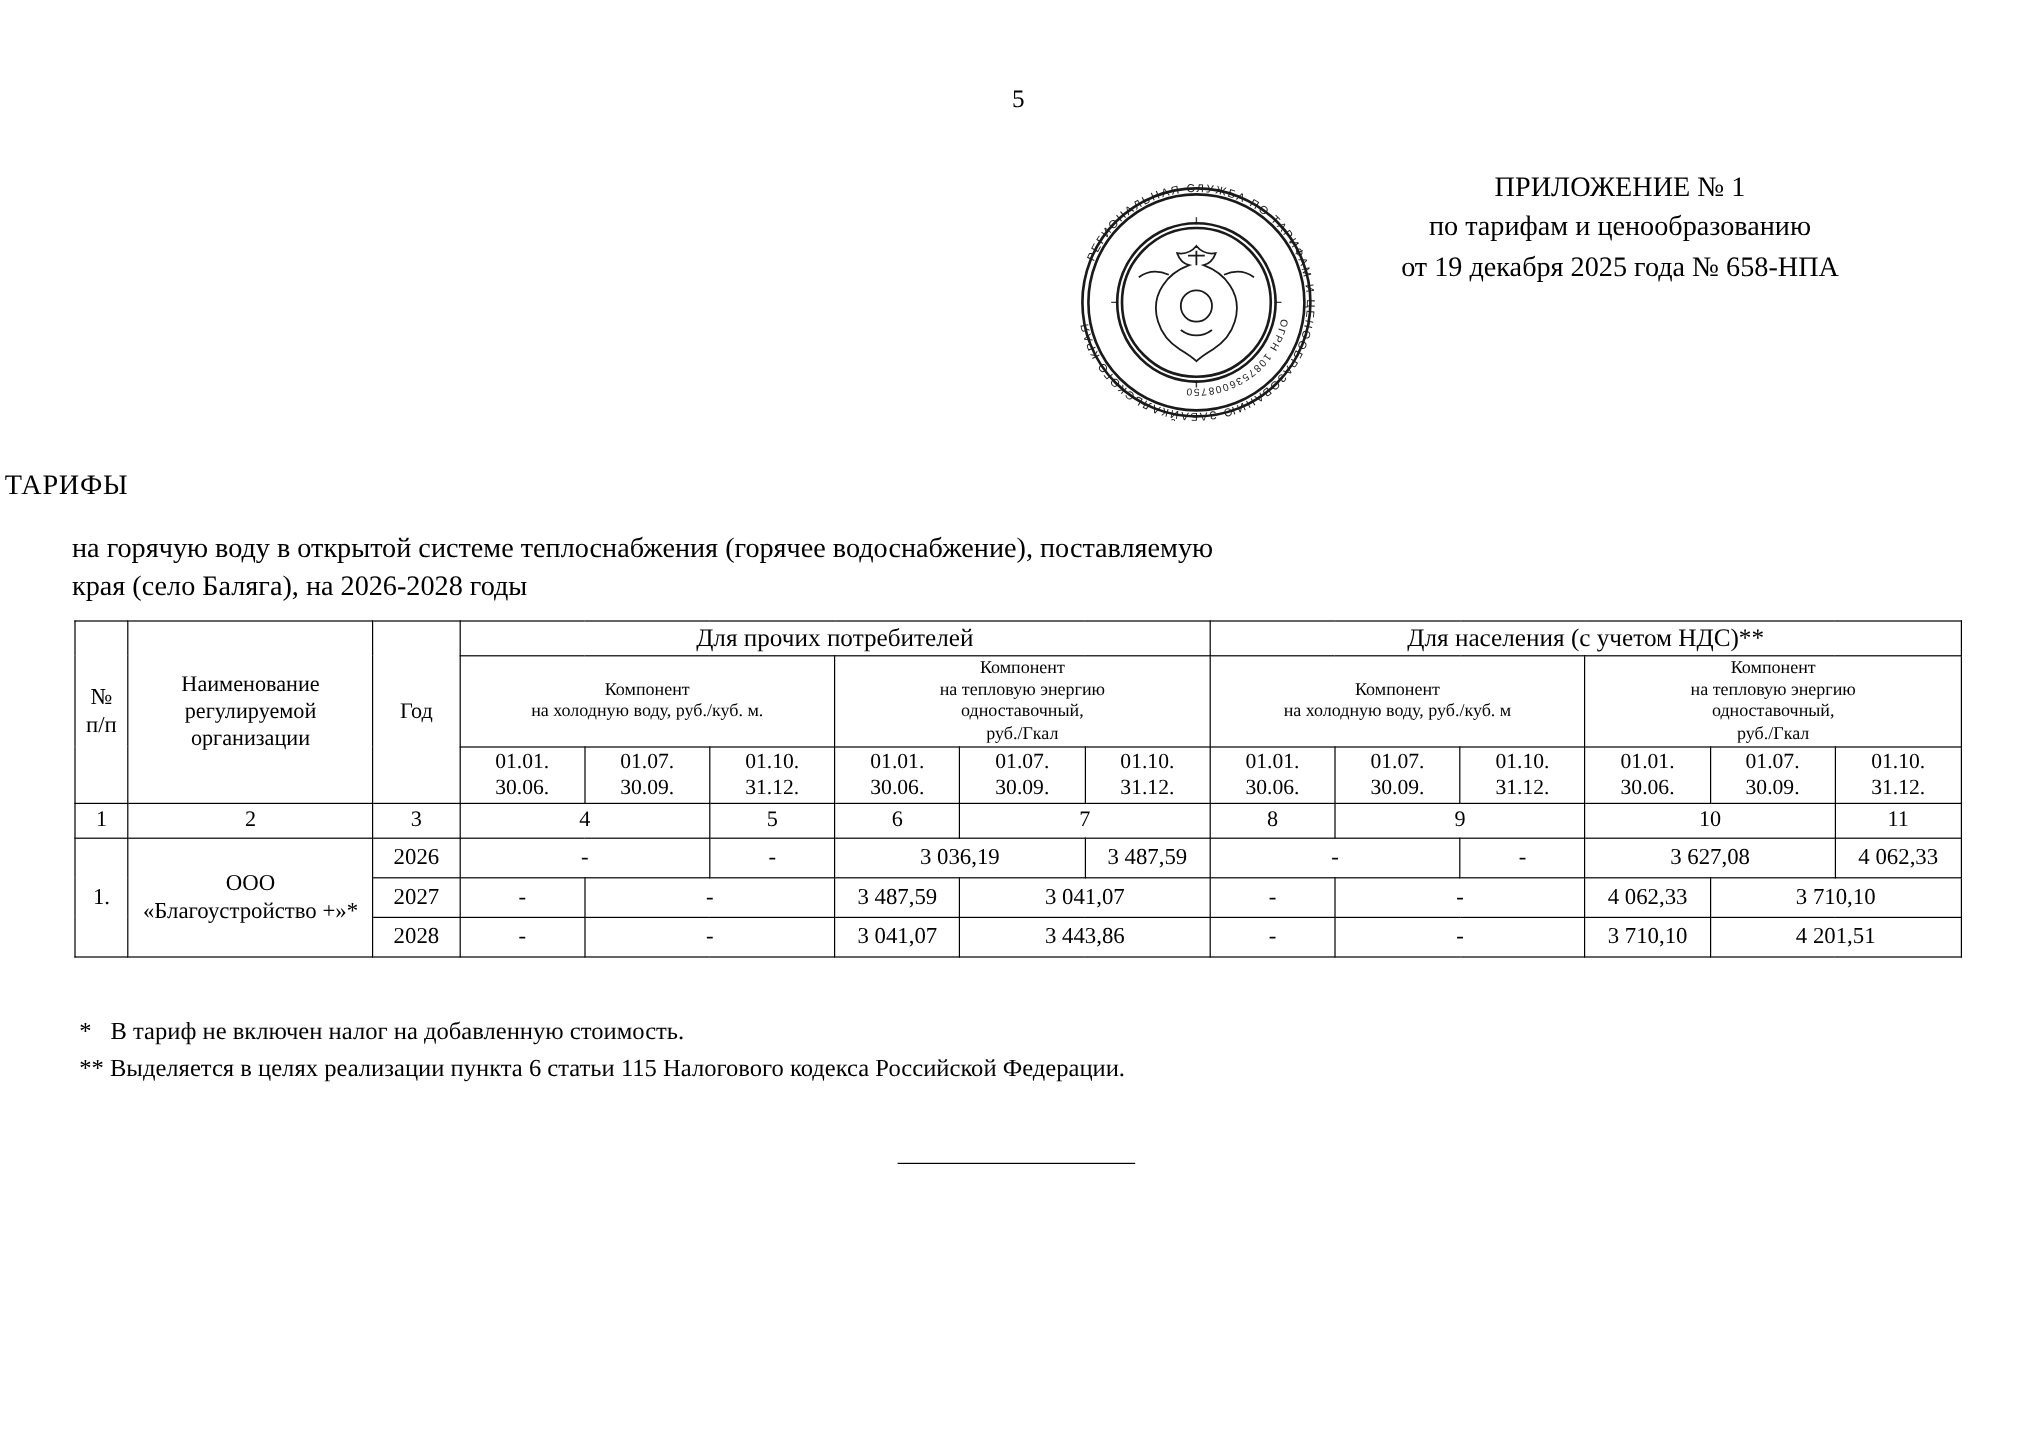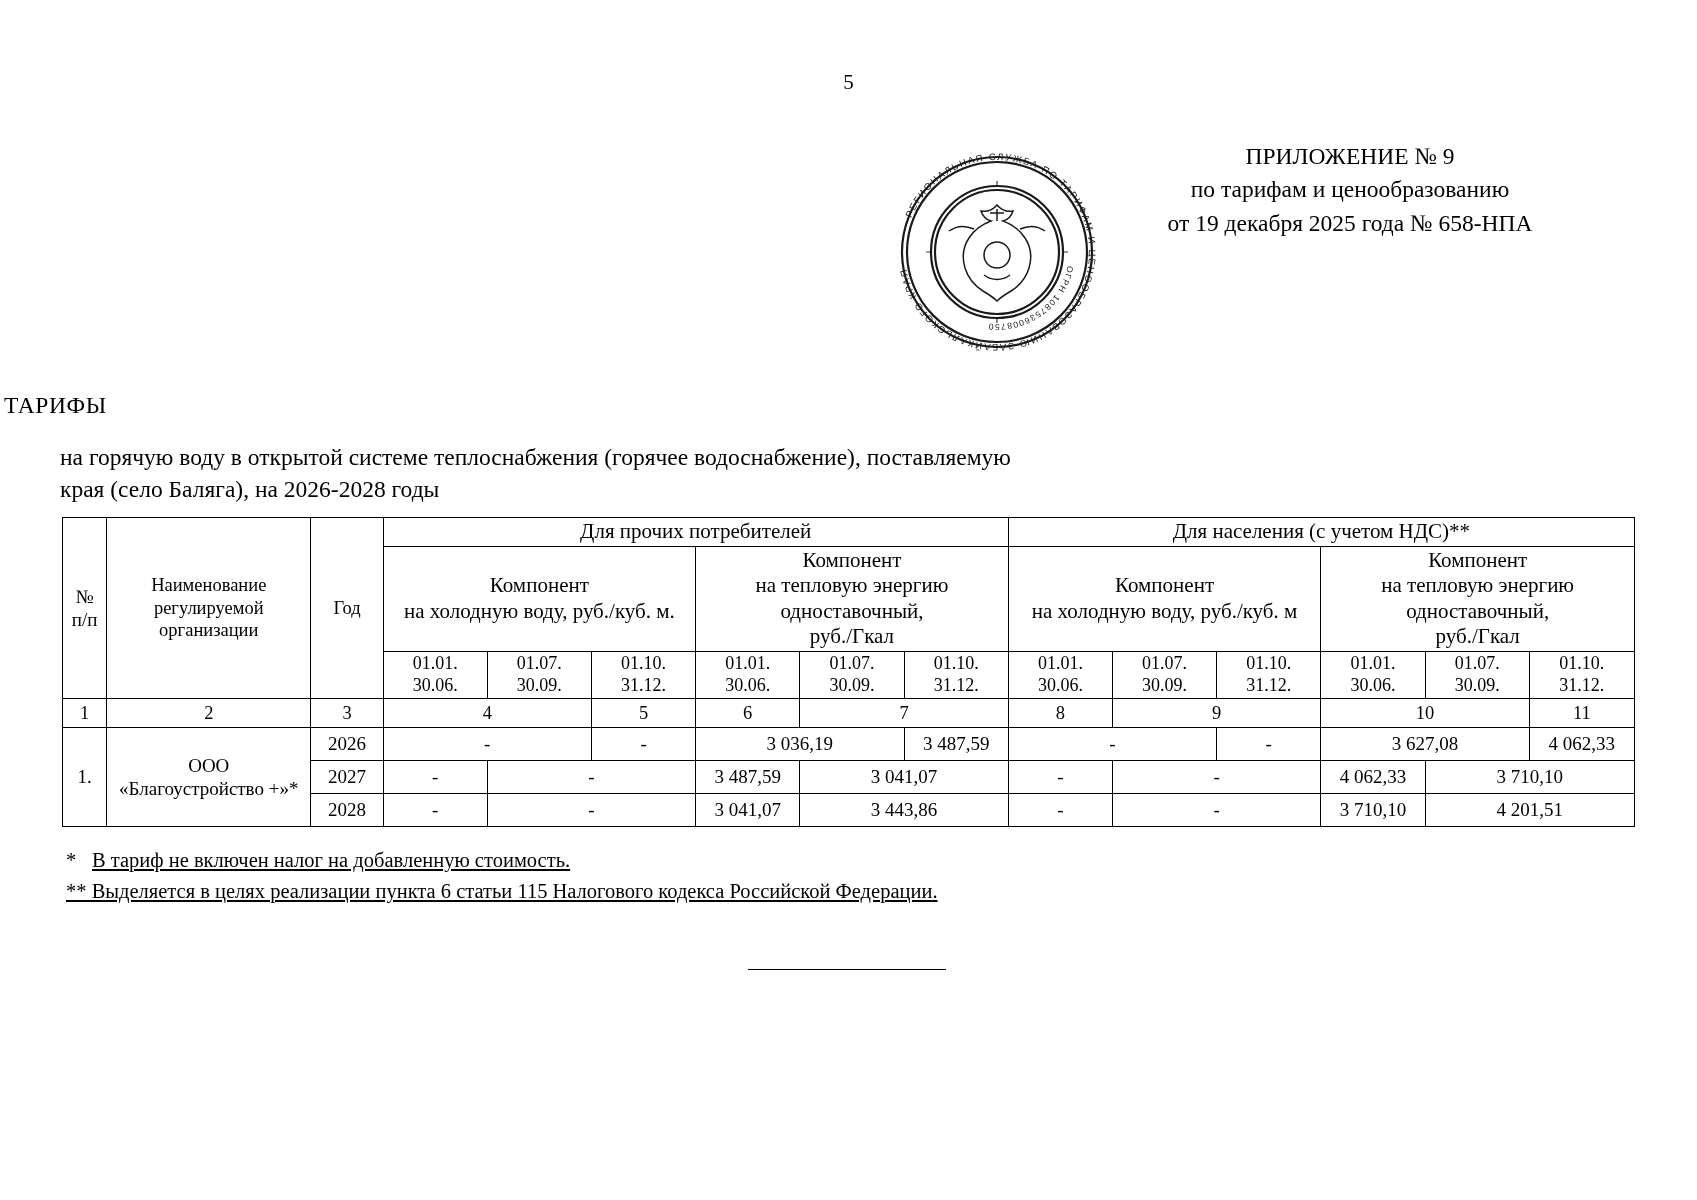--- a/index.html
+++ b/index.html
@@ -81,56 +81,56 @@
   }
   table.tariff th, table.tariff td {
     border: 1.4px solid #000;
     text-align: center;
     vertical-align: middle;
     padding: 1px 2px;
     font-weight: normal;
     line-height: 1.22;
   }
   .hdr-group { font-size: 21px; }
-  .hdr-sub { font-size: 21px; }
+  .hdr-sub { font-size: 15px; }
   .hdr-period { font-size: 18px; line-height: 1.18; }
   .numrow td { font-size: 18.5px; height: 26px; }
   .datarow td { height: 30px; font-size: 19px; }
   .org-cell { font-size: 20px; line-height: 1.3; }
   .np-cell { font-size: 19px; }
 
   .footnotes {
     position: absolute;
     top: 845px;
     left: 66px;
     width: 1300px;
     font-size: 20.5px;
     line-height: 1.5;
   }
-  .footnotes div { white-space: nowrap; text-decoration: underline; }
+  .footnotes div { white-space: nowrap; }
   .fn-star { display: inline-block; width: 26px; }
 
   .bottom-rule {
     position: absolute;
     top: 969px;
     left: 748px;
     width: 198px;
     height: 0;
     border-top: 1.6px solid #000;
   }
 </style>
 </head>
 <body>
 
 <div class="page">
 
   <div class="page-number">5</div>
 
   <div class="appendix-block">
-    <div class="appendix-title">ПРИЛОЖЕНИЕ № 9</div>
+    <div class="appendix-title">ПРИЛОЖЕНИЕ № 1</div>
     <div>по тарифам и ценообразованию</div>
     <div>от 19 декабря 2025 года № 658-НПА</div>
   </div>
 
   <div class="stamp">
     <svg width="218" height="218" viewBox="0 0 218 218" xmlns="http://www.w3.org/2000/svg">
       <defs>
         <path id="outerArc" d="M 109,109 m -92,0 a 92,92 0 1,1 184,0 a 92,92 0 1,1 -184,0"></path>
         <path id="innerArc" d="M 109,109 m -72,0 a 72,72 0 1,1 144,0 a 72,72 0 1,1 -144,0"></path>
       </defs>

